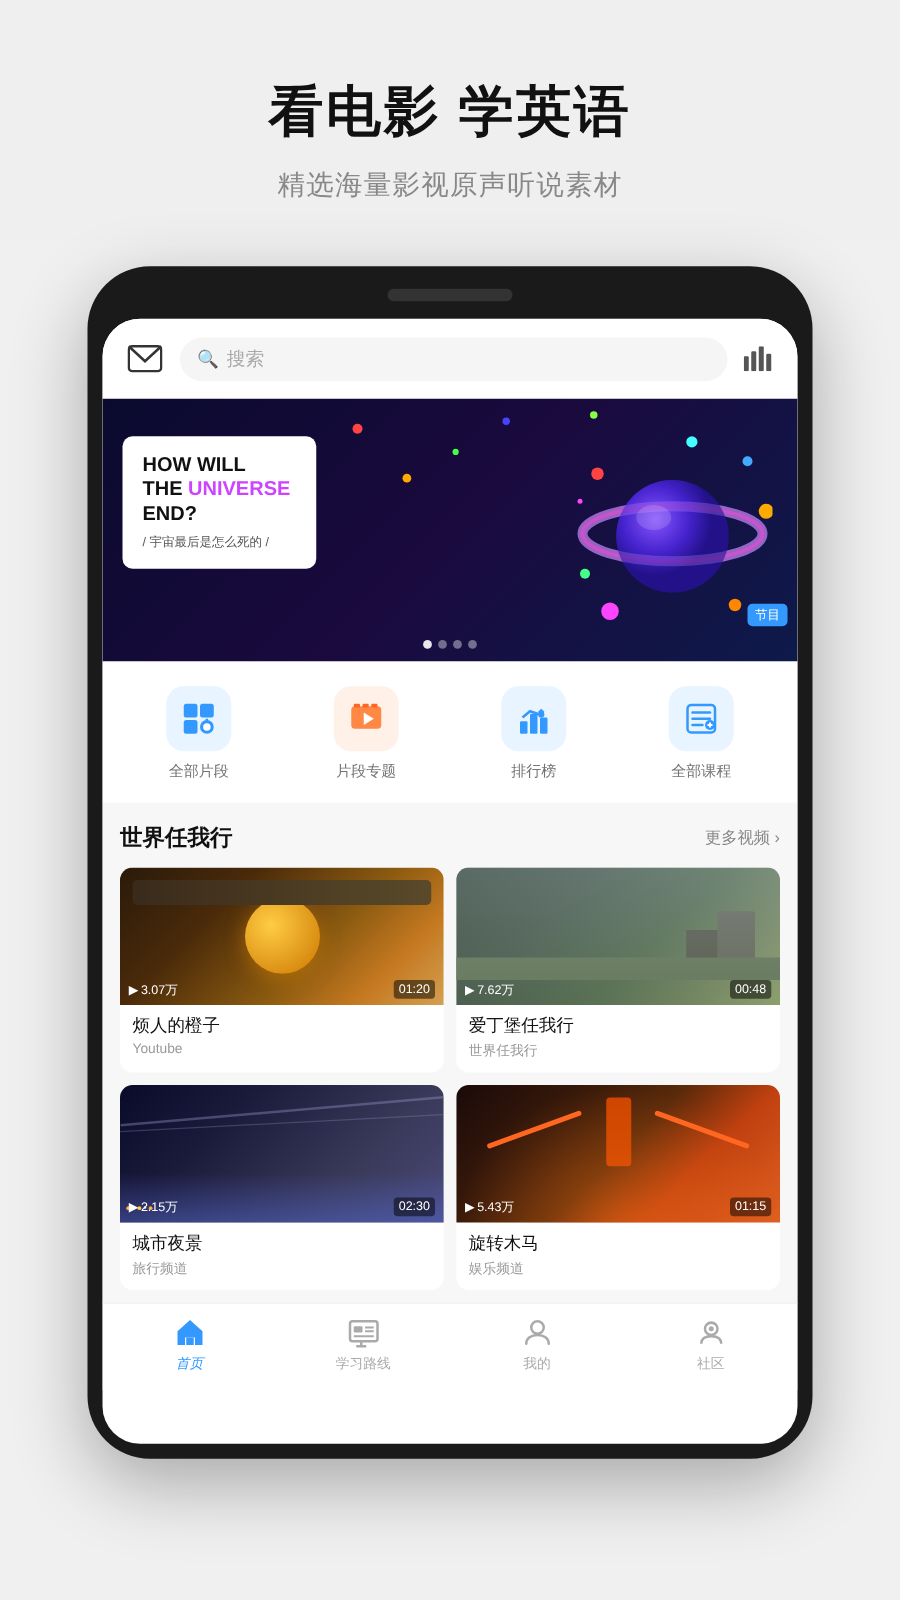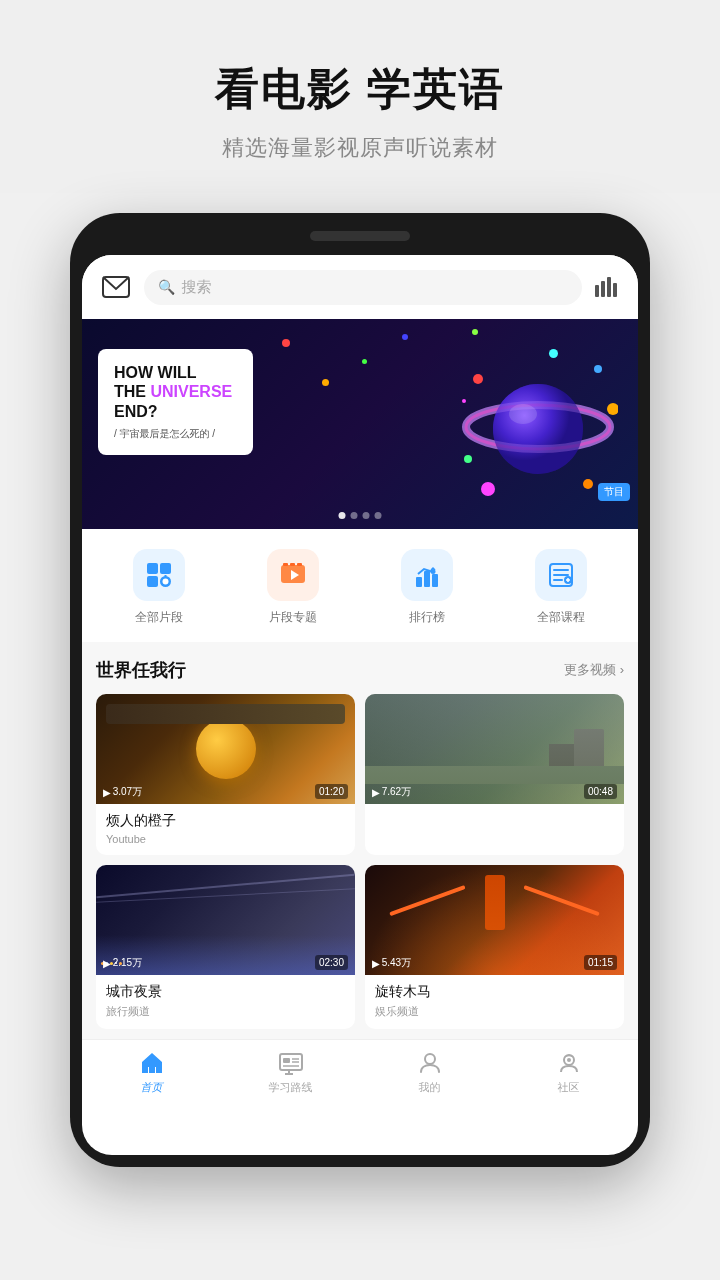--- a/index.html
+++ b/index.html
@@ -518,20 +518,24 @@
             <div style="position:absolute;bottom:20px;right:20px;width:30px;height:55px;background:#5a5a4a;border-radius:2px 2px 0 0;"></div>
             <div style="position:absolute;bottom:20px;right:50px;width:25px;height:40px;background:#4a4a3a;"></div>
             <div style="position:absolute;bottom:20px;left:0;right:0;height:18px;background:#5a6a4a;"></div>
 
             <div style="position:absolute;top:0;left:0;right:0;bottom:0;background:linear-gradient(to bottom, rgba(200,220,240,0.3) 0%, rgba(150,180,160,0.2) 100%);"></div>
             <div class="video-overlay">
               <span class="video-views">▶ <span>7.62万</span></span>
               <span class="video-duration">00:48</span>
             </div>
           </div>
+          <div class="video-info">
+            <div class="video-title">爱丁堡任我行</div>
+            <div class="video-source">世界任我行</div>
+          </div>
         </div>
 
         <div class="video-card">
           <div class="video-thumb video-thumb-city">
 
             <div style="position:absolute;bottom:0;left:0;right:0;height:40px;background:linear-gradient(to top, rgba(80,100,200,0.5), transparent);"></div>
 
             <div style="position:absolute;bottom:10px;left:5px;right:5px;display:flex;flex-wrap:wrap;gap:2px;">
               <div style="width:3px;height:3px;background:#ffaa44;border-radius:50%;"></div>
               <div style="width:2px;height:2px;background:#aaccff;border-radius:50%;"></div>

